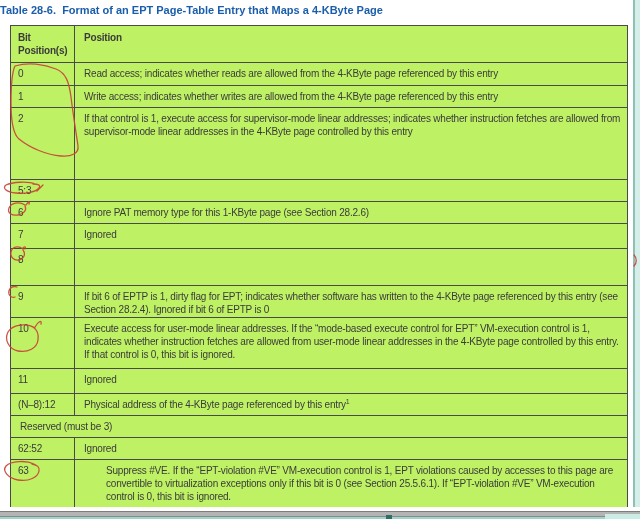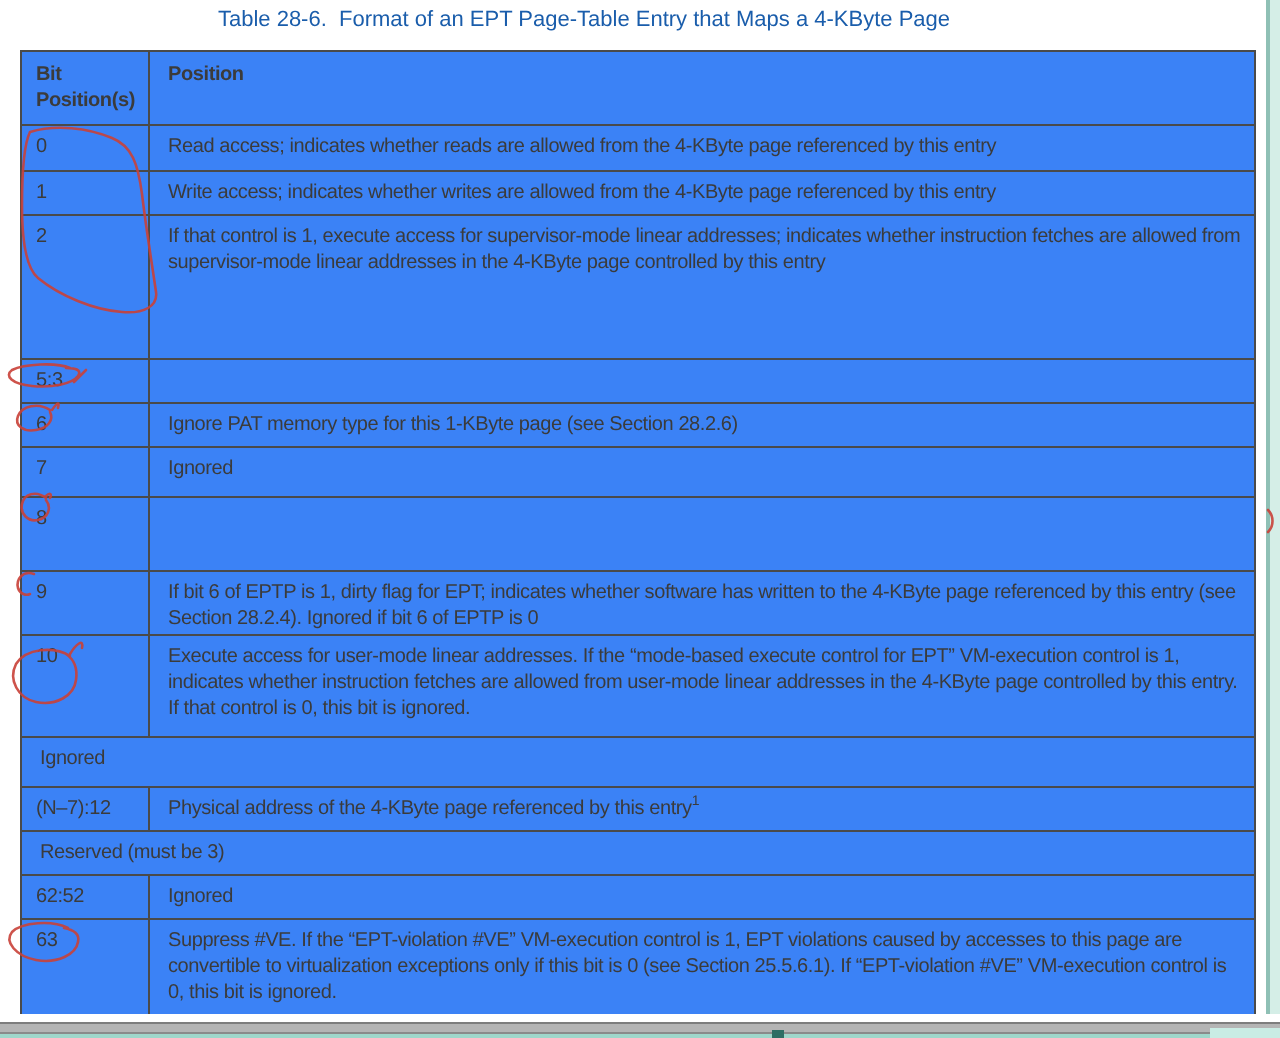--- a/index.html
+++ b/index.html
@@ -4,32 +4,32 @@
 <style>
   html,body{margin:0;padding:0;}
   body{
     width:640px;height:519px;position:relative;overflow:hidden;
     background:#ffffff;
     font-family:"Liberation Sans", sans-serif;
     color:#3b3b3b;
   }
   .page-title{
     position:absolute;top:4px;left:0;width:584px;
-    text-align:center;font-size:11px;font-weight:normal;color:#1a5dab;
+    text-align:left;font-size:11px;font-weight:bold;color:#1a5dab;
     white-space:pre;
   }
   .tbl{
     position:absolute;left:10px;top:25px;width:618px;
     border:1.5px solid #4a4a4a;
     box-sizing:border-box;
-    background:#3b82f6;
+    background:#bef264;
     font-size:10px;letter-spacing:-0.2px;line-height:13px;
   }
   .row{display:flex;border-bottom:1.5px solid #4a4a4a;box-sizing:border-box;}
-  .row:last-child{border-bottom:none;}
+  .row:last-child{border-bottom:none;gap:22px;}
   .cell-bits{
     flex:0 0 64px;width:64px;border-right:1.5px solid #4a4a4a;
     padding:4px 3px 0 7px;box-sizing:border-box;overflow:hidden;
   }
   .cell-contents{
     flex:1;padding:4px 6px 0 9px;box-sizing:border-box;overflow:hidden;
   }
   .hdr .cell-bits,.hdr .cell-contents{font-weight:bold;padding-top:5px;}
   .prewrap{white-space:pre-line;}
   .p + .p{margin-top:6px;margin-left:43px;}
@@ -116,27 +116,28 @@
   </div>
 
   <div class="row" style="height:51px">
     <div class="cell-bits">10</div>
     <div class="cell-contents">
         <div class="p">Execute access for user-mode linear addresses. If the “mode-based execute control for EPT” VM-execution control is 1, indicates whether instruction fetches are allowed from user-mode linear addresses in the 4-KByte page controlled by this entry. If that control is 0, this bit is ignored.</div>
       </div>
   </div>
 
   <div class="row" style="height:25px">
+    <div class="cell-bits">11</div>
     <div class="cell-contents">
         <div class="p">Ignored</div>
       </div>
   </div>
 
   <div class="row" style="height:22px">
-    <div class="cell-bits">(N–7):12</div>
+    <div class="cell-bits">(N–8):12</div>
     <div class="cell-contents">
       <div class="p"><span>Physical address of the 4-KByte page referenced by this entry</span><sup class="fn">1</sup></div>
     </div>
   </div>
 
   <div class="row" style="height:22px">
     <div class="cell-contents">
         <div class="p">Reserved (must be 3)</div>
       </div>
   </div>

